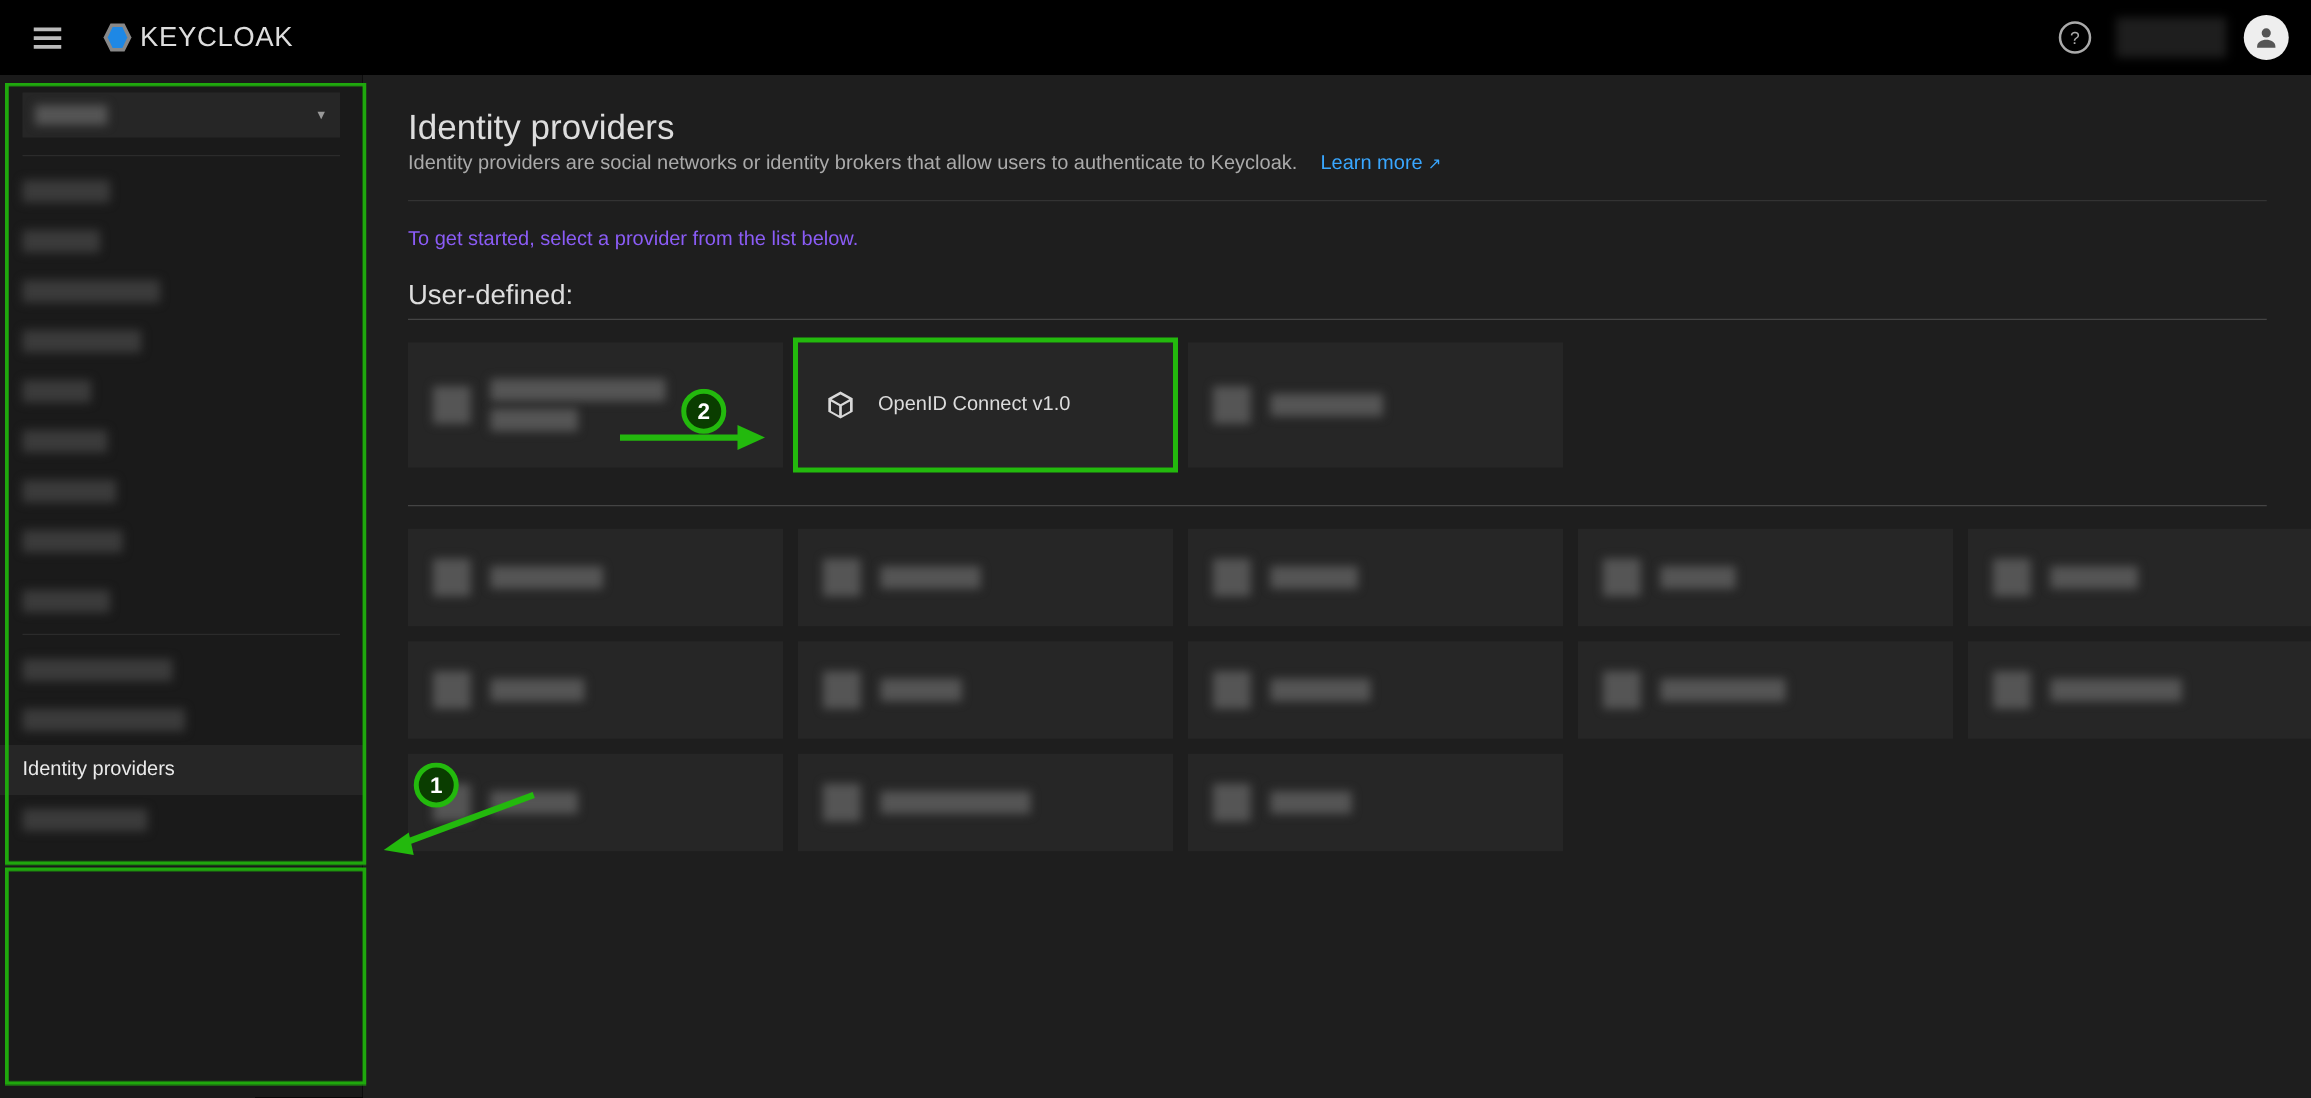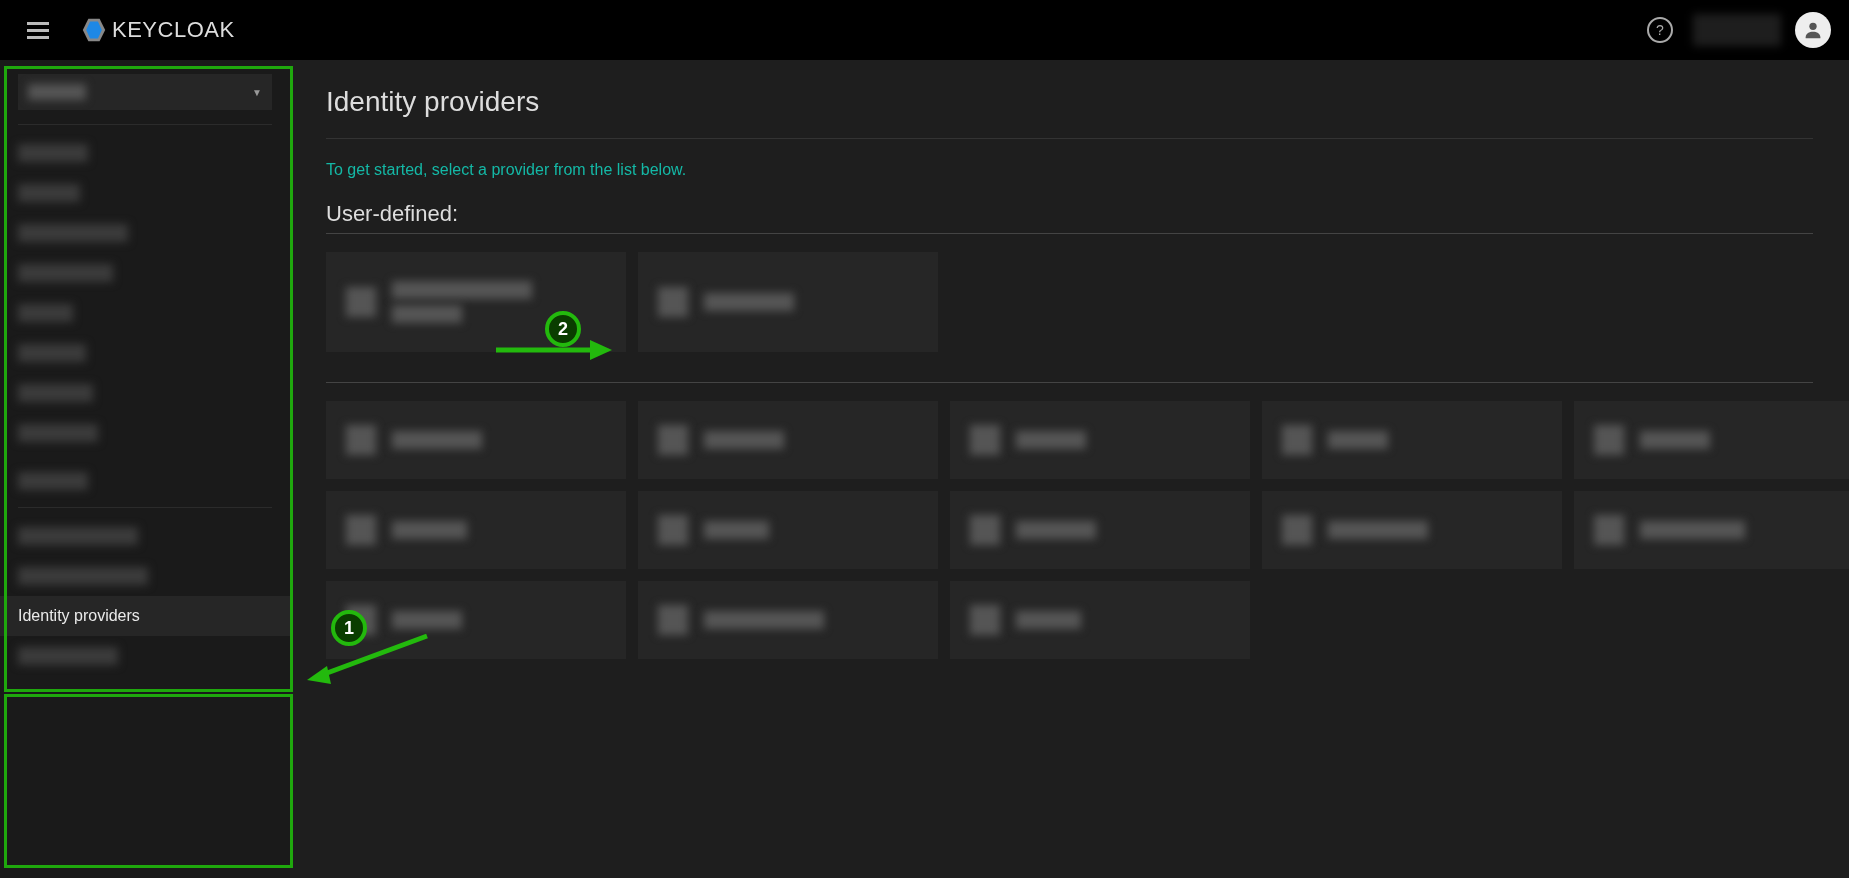--- a/index.html
+++ b/index.html
@@ -36,21 +36,21 @@
     .annot-circle { position:absolute; width:36px; height:36px; border-radius:50%; border:4px solid #23b90d; background:#0a3d00; color:#fff; font-weight:700; display:flex; align-items:center; justify-content:center; font-size:18px; pointer-events:none; z-index:20; }
     .annot-arrow { position:absolute; pointer-events:none; z-index:19; }
 
     
     .main { flex:1; background:#1e1e1e; padding:26px 36px; overflow:auto; position:relative; }
     .page-title { font-size:28px; color:#ddd; font-weight:500; }
     .page-desc { margin-top:4px; color:#aaa; font-size:16px; }
     .learn-more { color:#39a7ff; text-decoration:none; margin-left:14px; }
     .learn-more .ext { margin-left:4px; font-size:13px; }
     .main-hr { border:none; border-top:1px solid #333; margin:20px 0 22px 0; }
-    .starter { color:#14b8a6; font-size:16px; margin-bottom:22px; }
+    .starter { color:#8b5cf6; font-size:16px; margin-bottom:22px; }
     .section-label { font-size:22px; color:#ddd; margin-bottom:6px; }
     .section-hr { border:none; border-top:1px solid #444; margin-bottom:18px; }
     .grid { display:grid; gap:12px; margin-bottom:30px; }
     .grid.cols3 { grid-template-columns:repeat(3, 300px); }
     .grid.cols5 { grid-template-columns:repeat(5, 300px); }
     .card { background:#262626; height:100px; display:flex; align-items:center; padding:0 20px; gap:16px; cursor:pointer; position:relative; }
     .card.short { height:78px; }
     .card .icon { width:30px; height:30px; background:#555; filter:blur(4px); flex-shrink:0; }
     .card .card-label { color:#dcdcdc; font-size:16px; }
     .card .blurtxt { height:18px; background:#555; filter:blur(4px); }
@@ -132,33 +132,47 @@
     <div class="nav-item active">
       <span>Identity providers</span>
     </div>
     <div class="nav-item">
         <span class="blurtxt" style="width:100px"></span>
       </div>
   </div>
 
   <div class="main">
     <h1 class="page-title">Identity providers</h1>
+    <p class="page-desc">
+      <span>Identity providers are social networks or identity brokers that allow users to authenticate to Keycloak.</span>
+      <a href="#" class="learn-more">
+        <span>Learn more</span><span class="ext">↗</span>
+      </a>
+    </p>
     <hr class="main-hr">
     <p class="starter">To get started, select a provider from the list below.</p>
 
     <div class="section-label">User-defined:</div>
     <hr class="section-hr">
     <div class="grid cols3">
       <div class="card">
         <span class="icon"></span>
         <div>
           <div class="blurtxt" style="width:140px;margin-bottom:6px"></div>
           <div class="blurtxt" style="width:70px"></div>
         </div>
       </div>
+      <div class="card highlight">
+        <span class="cube-icon">
+          <svg viewBox="0 0 24 24" width="26" height="26" fill="#d8d8d8">
+              <path d="M12 2 3 7v10l9 5 9-5V7l-9-5zm0 2.2 6.5 3.6L12 11.4 5.5 7.8 12 4.2zM5 9.4l6 3.3v7L5 16.4v-7zm8 10.3v-7l6-3.3v7l-6 3.3z"></path>
+            </svg>
+        </span>
+        <span class="card-label">OpenID Connect v1.0</span>
+      </div>
       <div class="card">
         <span class="icon"></span>
         <span class="blurtxt" style="width:90px"></span>
       </div>
     </div>
 
     <hr class="section-hr">
     <div class="grid cols5">
       <div class="card short">
           <span class="icon"></span>

